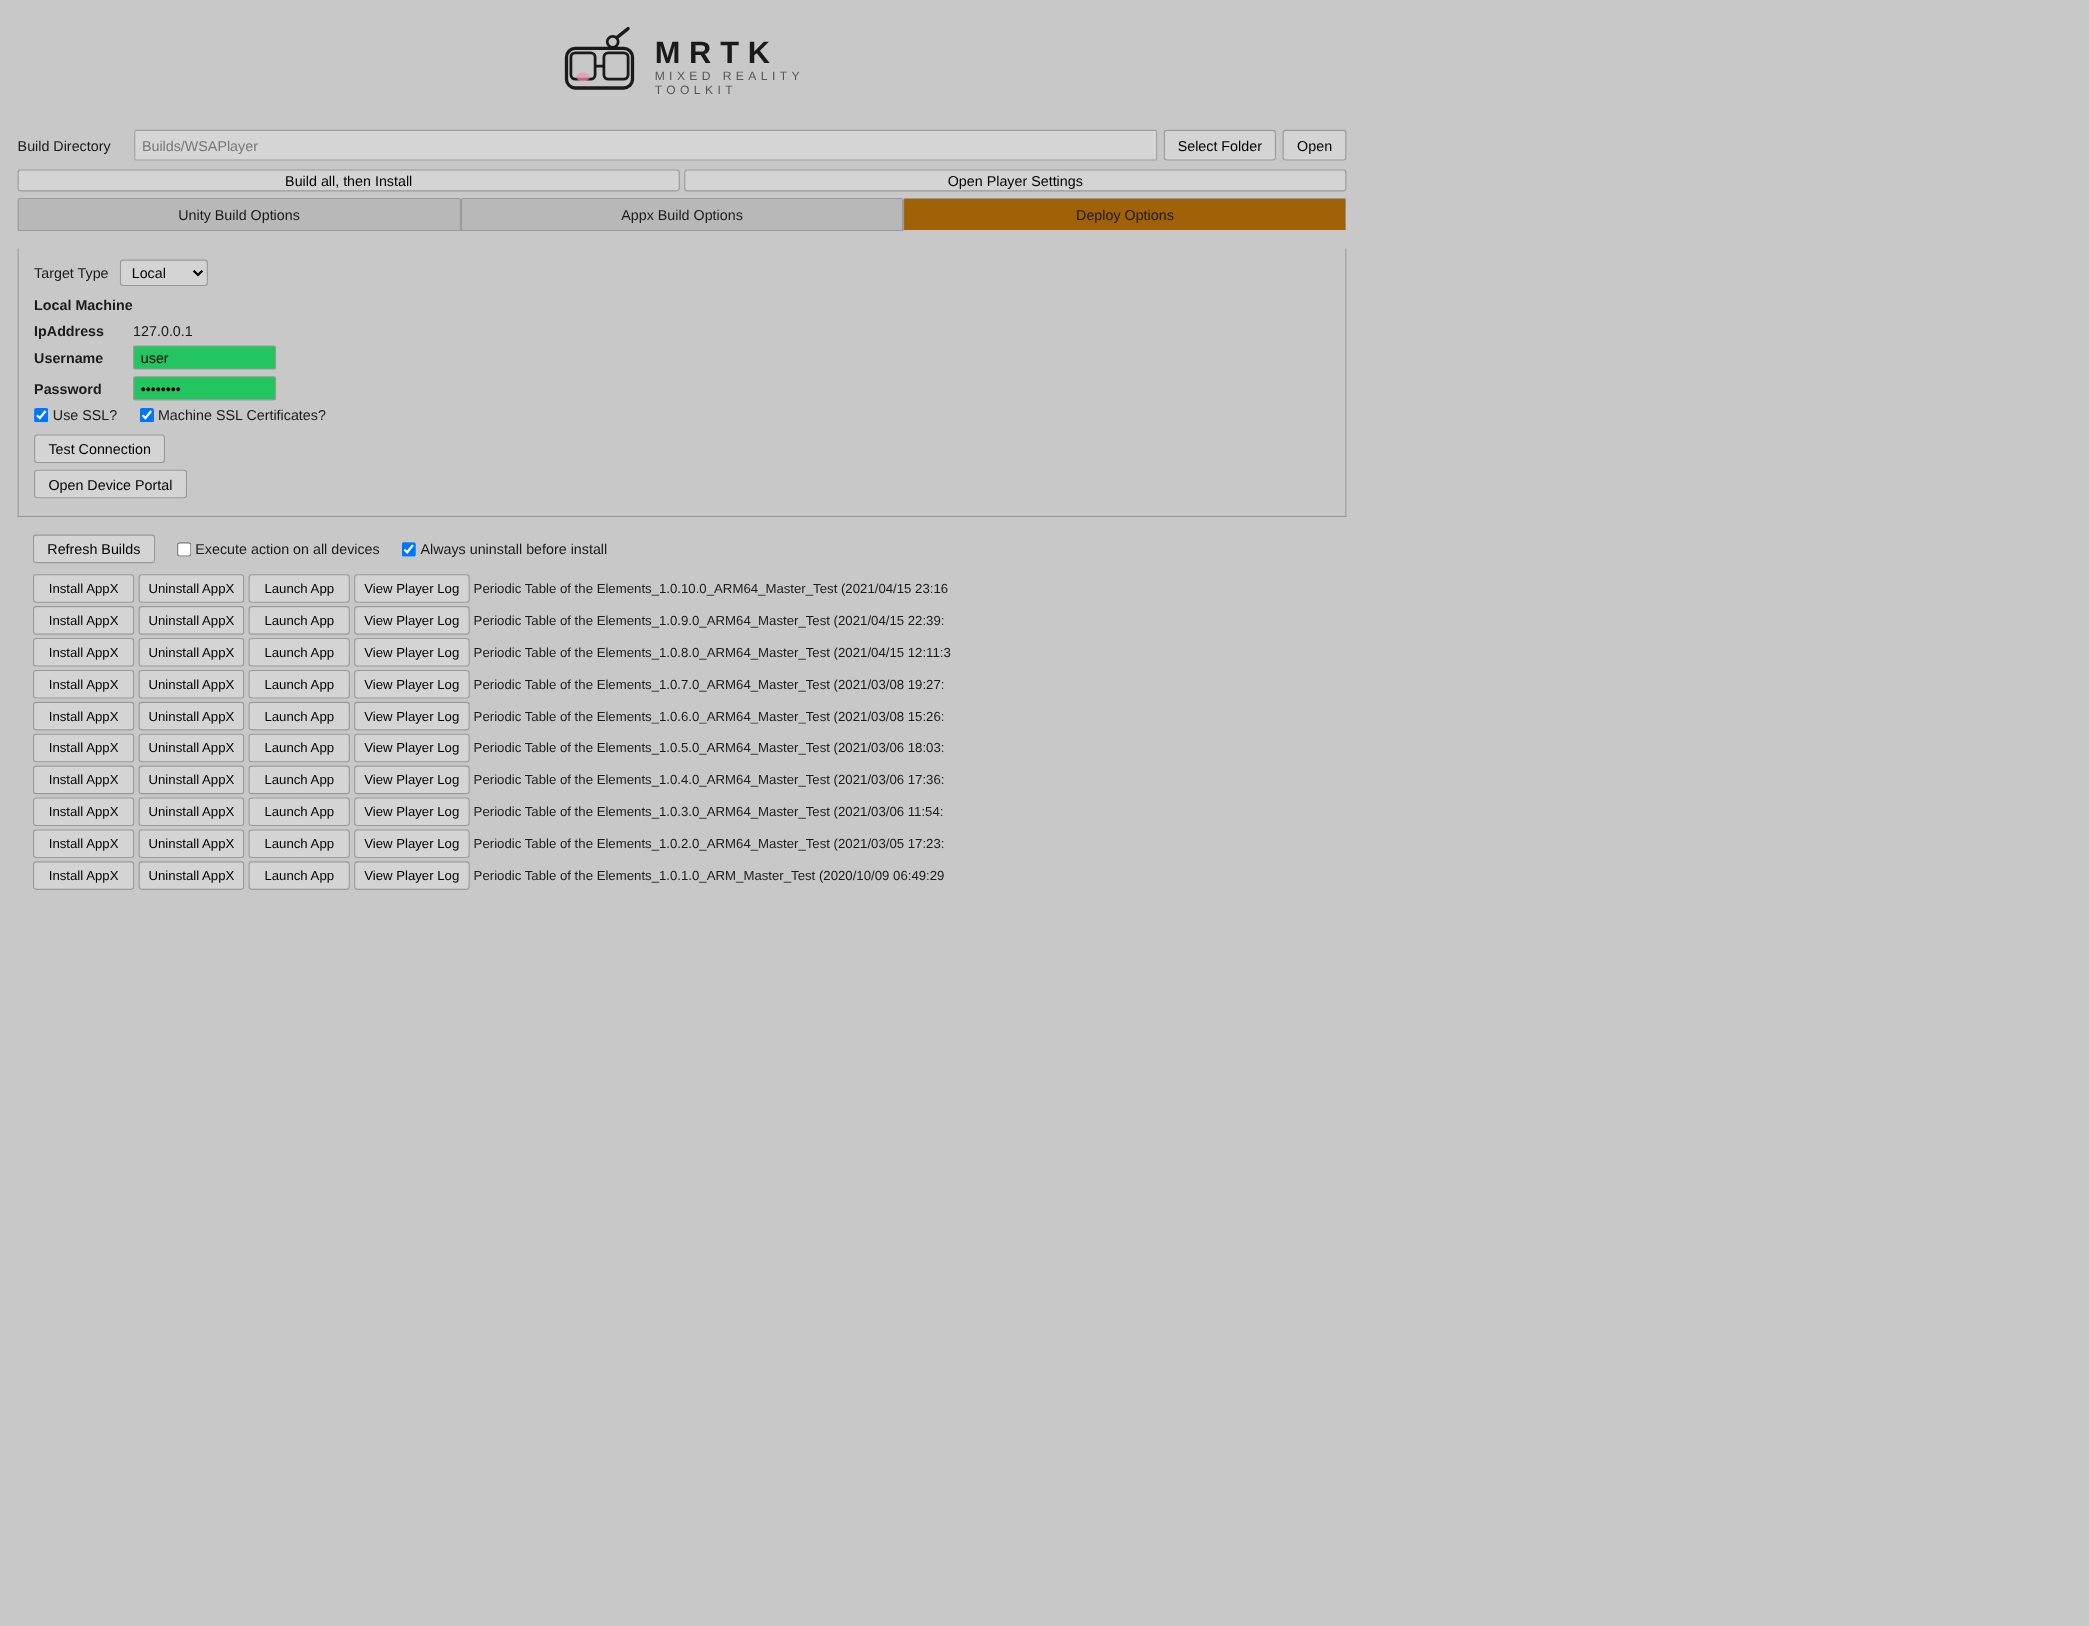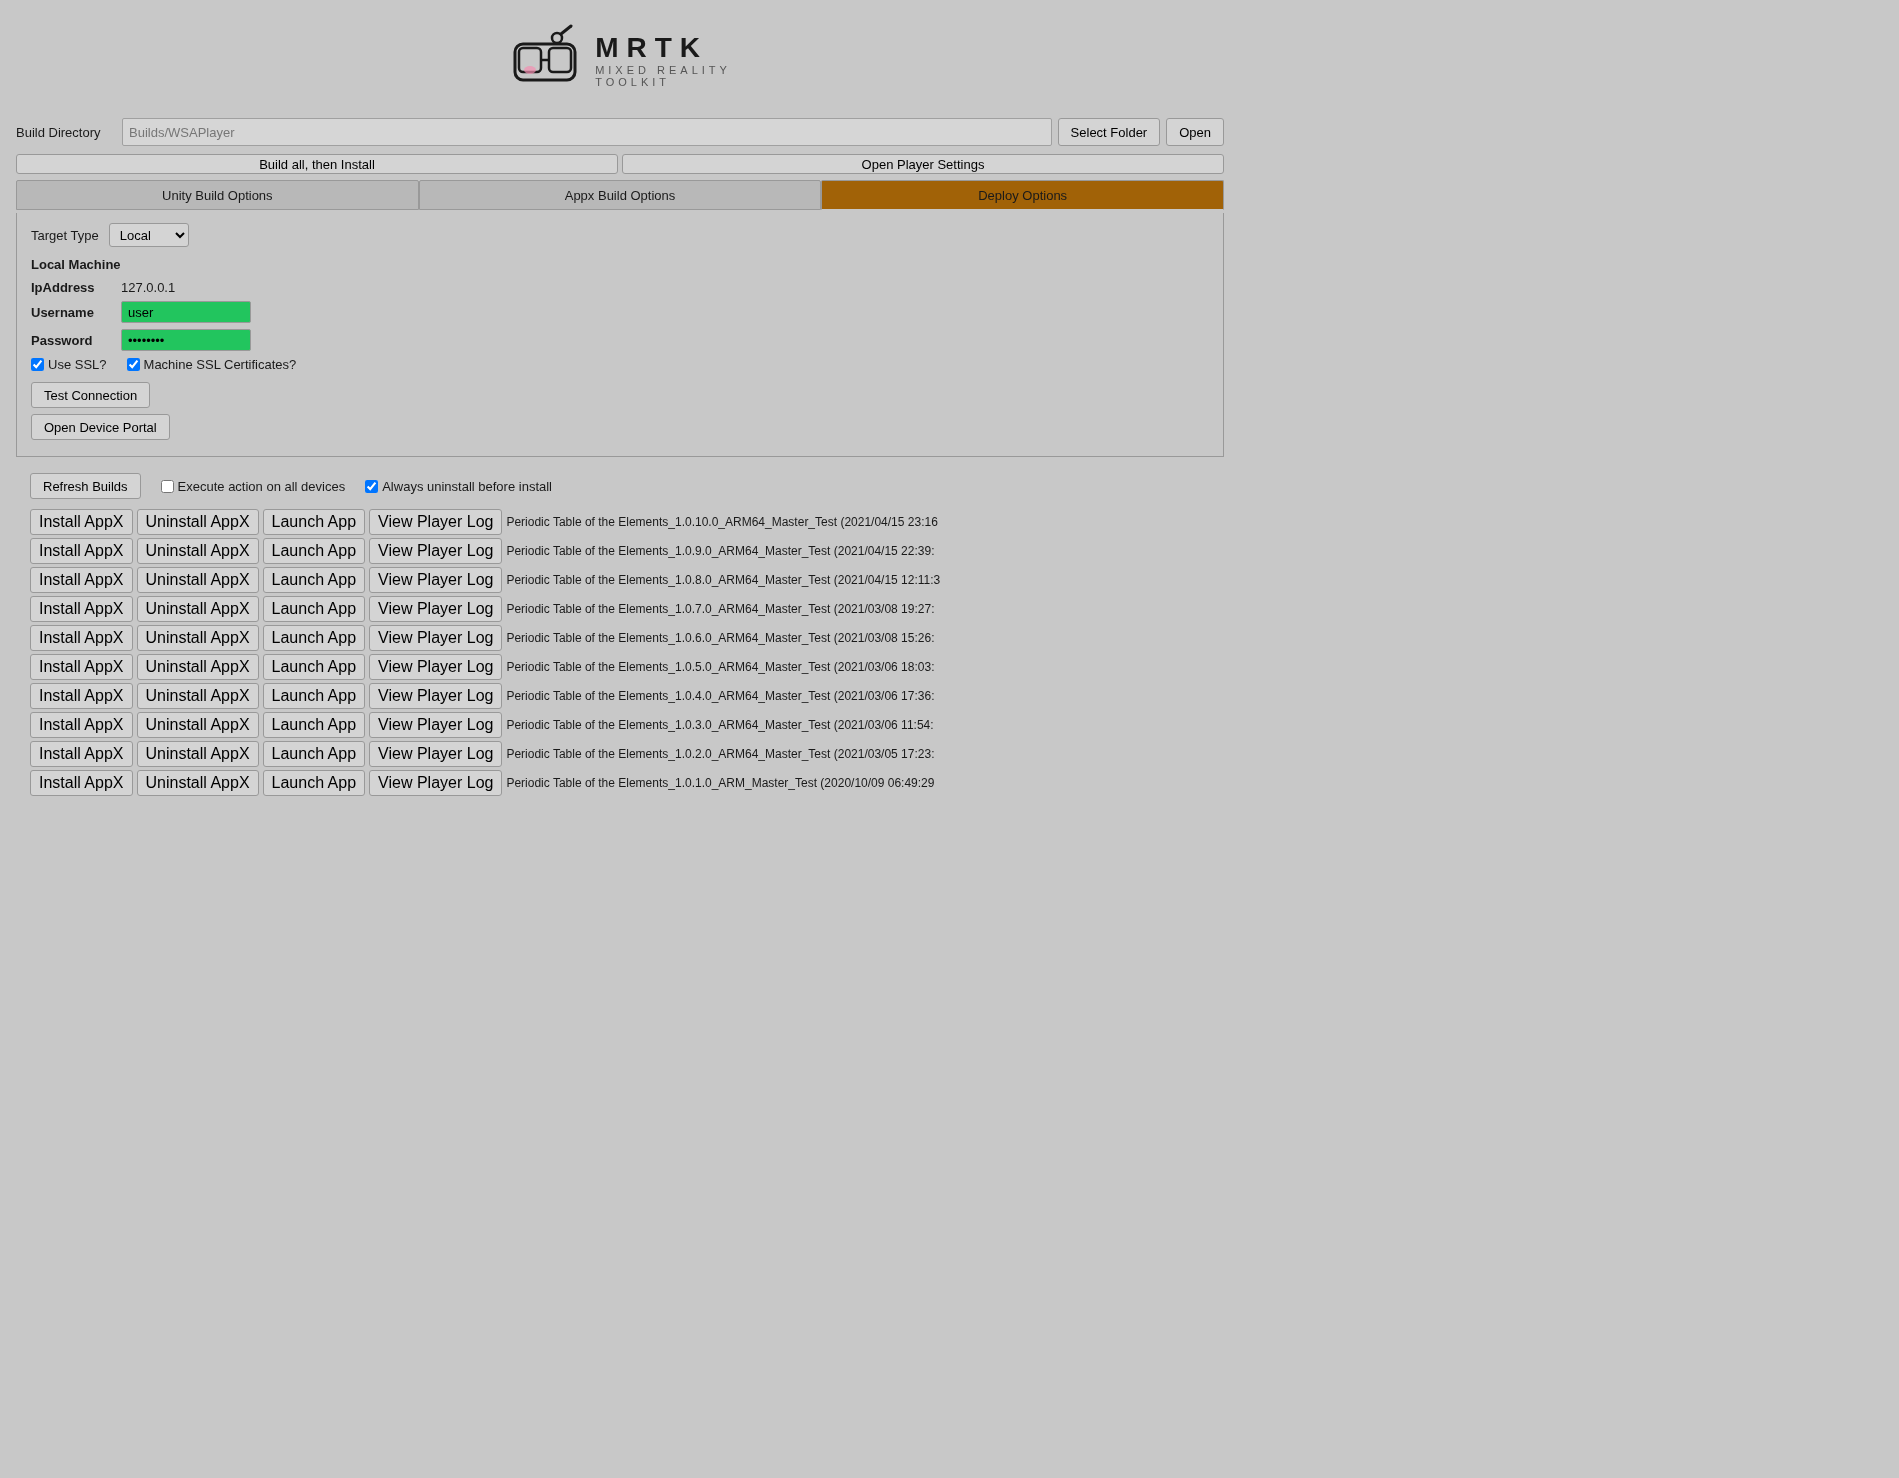--- a/index.html
+++ b/index.html
@@ -103,21 +103,21 @@
       text-align: center;
       display: flex;
       align-items: center;
       justify-content: center;
     }
     .btn-wide:first-child { margin-right: 4px; }
 
     
     .tabs-row {
       display: flex;
-      margin-bottom: 3px;
+      margin-bottom: 16px;
     }
     .tab {
       flex: 1;
       height: 30px;
       display: flex;
       align-items: center;
       justify-content: center;
       background: #b8b8b8;
       border: 1px solid #999;
       font-size: 13px;
@@ -240,21 +240,21 @@
       align-items: center;
       gap: 4px;
       background: #c8c8c8;
     }
     .btn-build {
       height: 26px;
       padding: 0 8px;
       background: #d4d4d4;
       border: 1px solid #999;
       border-radius: 3px;
-      font-size: 16px;
+      font-size: 12px;
       cursor: pointer;
       white-space: nowrap;
       min-width: 92px;
     }
     .build-name {
       font-size: 12px;
       color: #1a1a1a;
       white-space: nowrap;
       overflow: hidden;
       text-overflow: ellipsis;

